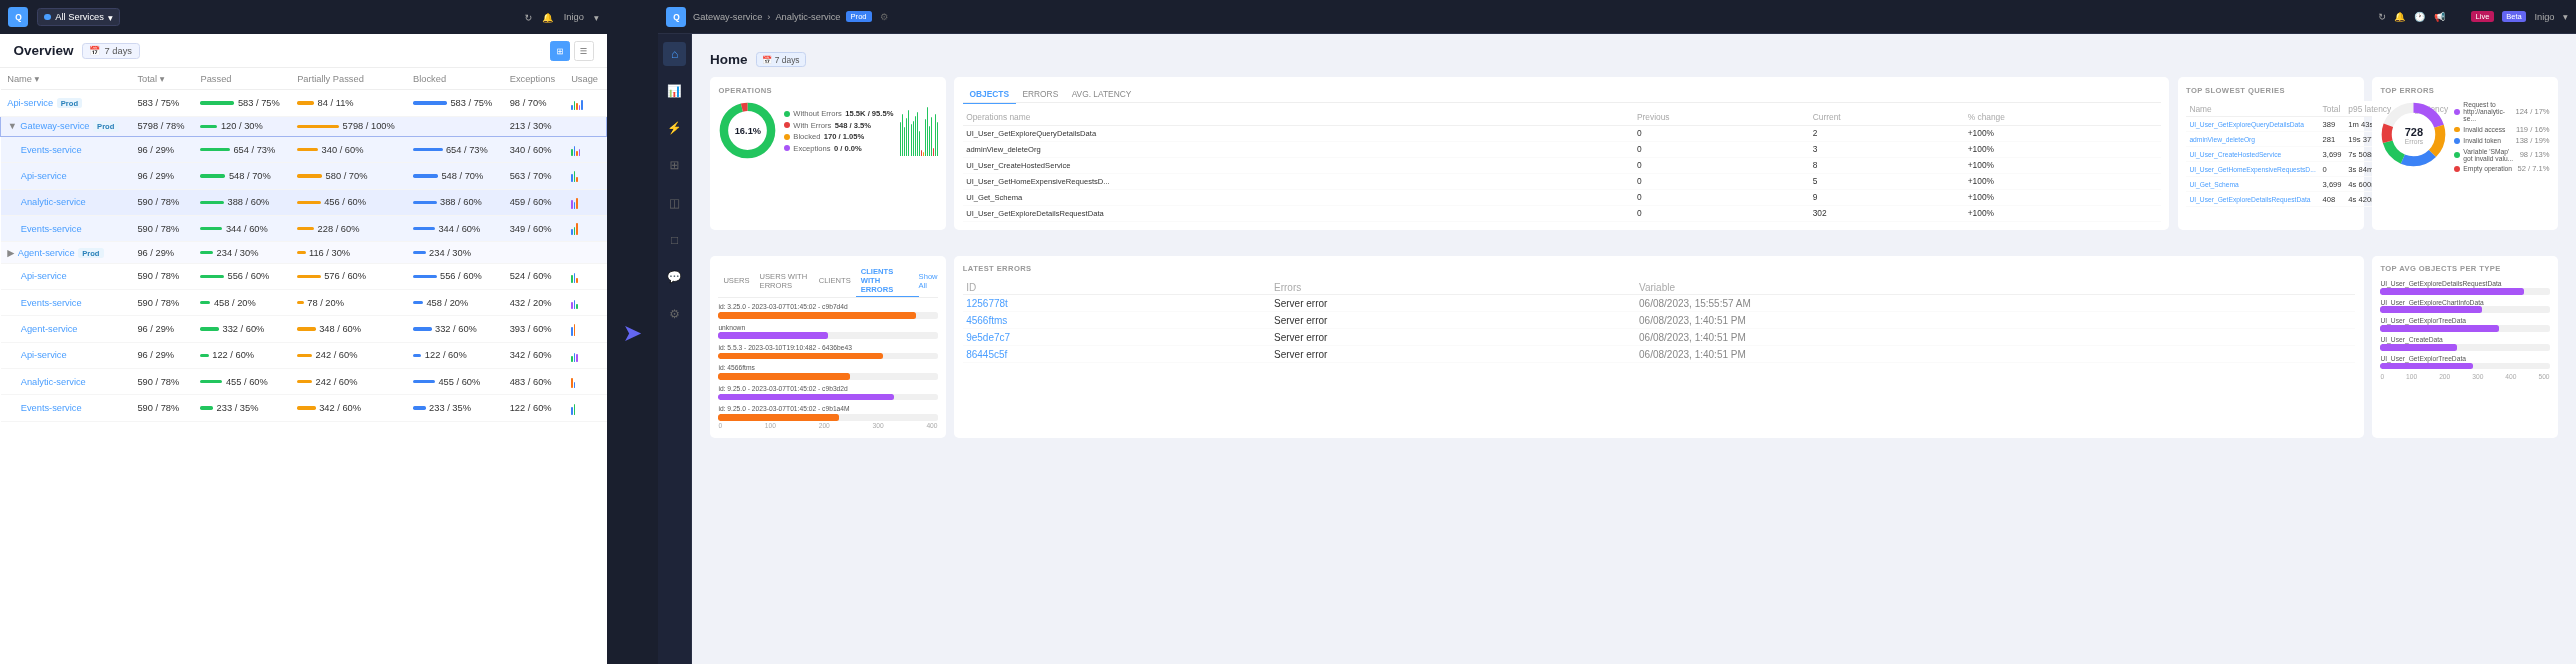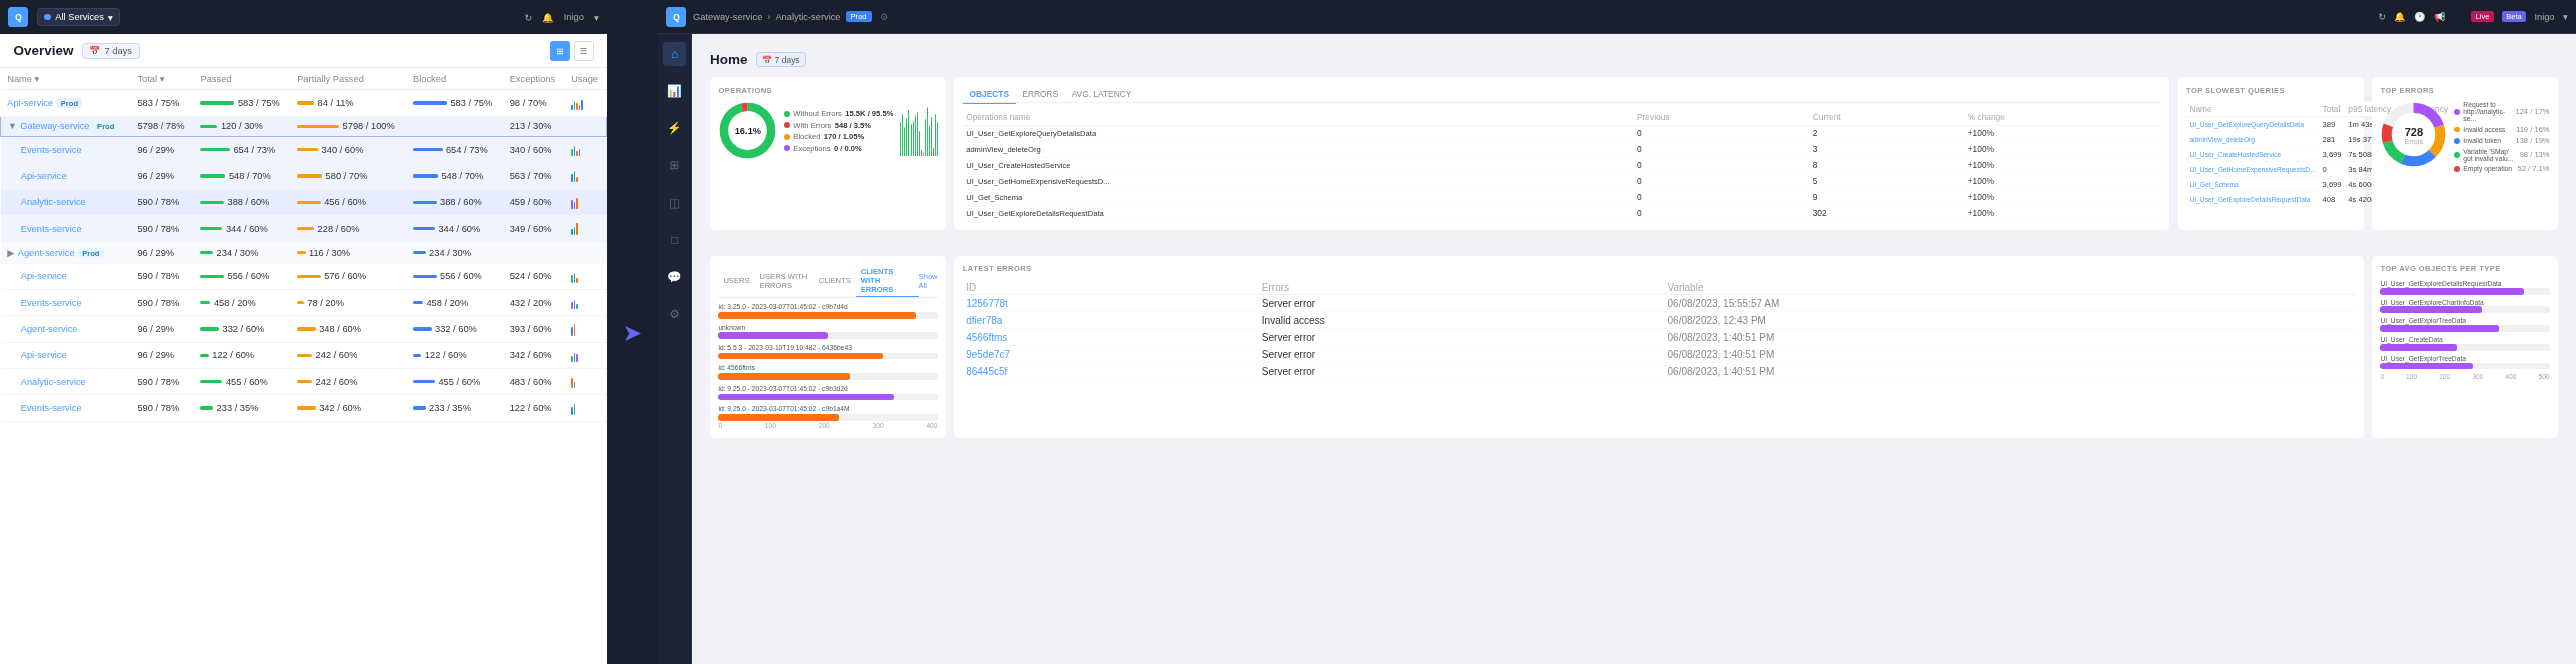--- a/index.html
+++ b/index.html
@@ -867,25 +867,20 @@
                 <th>Variable</th>
               </tr>
             </thead>
             <tbody>
               <tr>
                   <td style="color:#4a9eff;">1256778t</td>
                   <td class="error-type">Server error</td>
                   <td style="color:#888;">06/08/2023, 15:55:57 AM</td>
                 </tr>
               <tr>
-                  <td style="color:#4a9eff;">dfier78a</td>
-                  <td class="error-invalid">Invalid access</td>
-                  <td style="color:#888;">06/08/2023, 12:43 PM</td>
-                </tr>
-              <tr>
                   <td style="color:#4a9eff;">4566ftms</td>
                   <td class="error-type">Server error</td>
                   <td style="color:#888;">06/08/2023, 1:40:51 PM</td>
                 </tr>
               <tr>
                   <td style="color:#4a9eff;">9e5de7c7</td>
                   <td class="error-type">Server error</td>
                   <td style="color:#888;">06/08/2023, 1:40:51 PM</td>
                 </tr>
               <tr>

